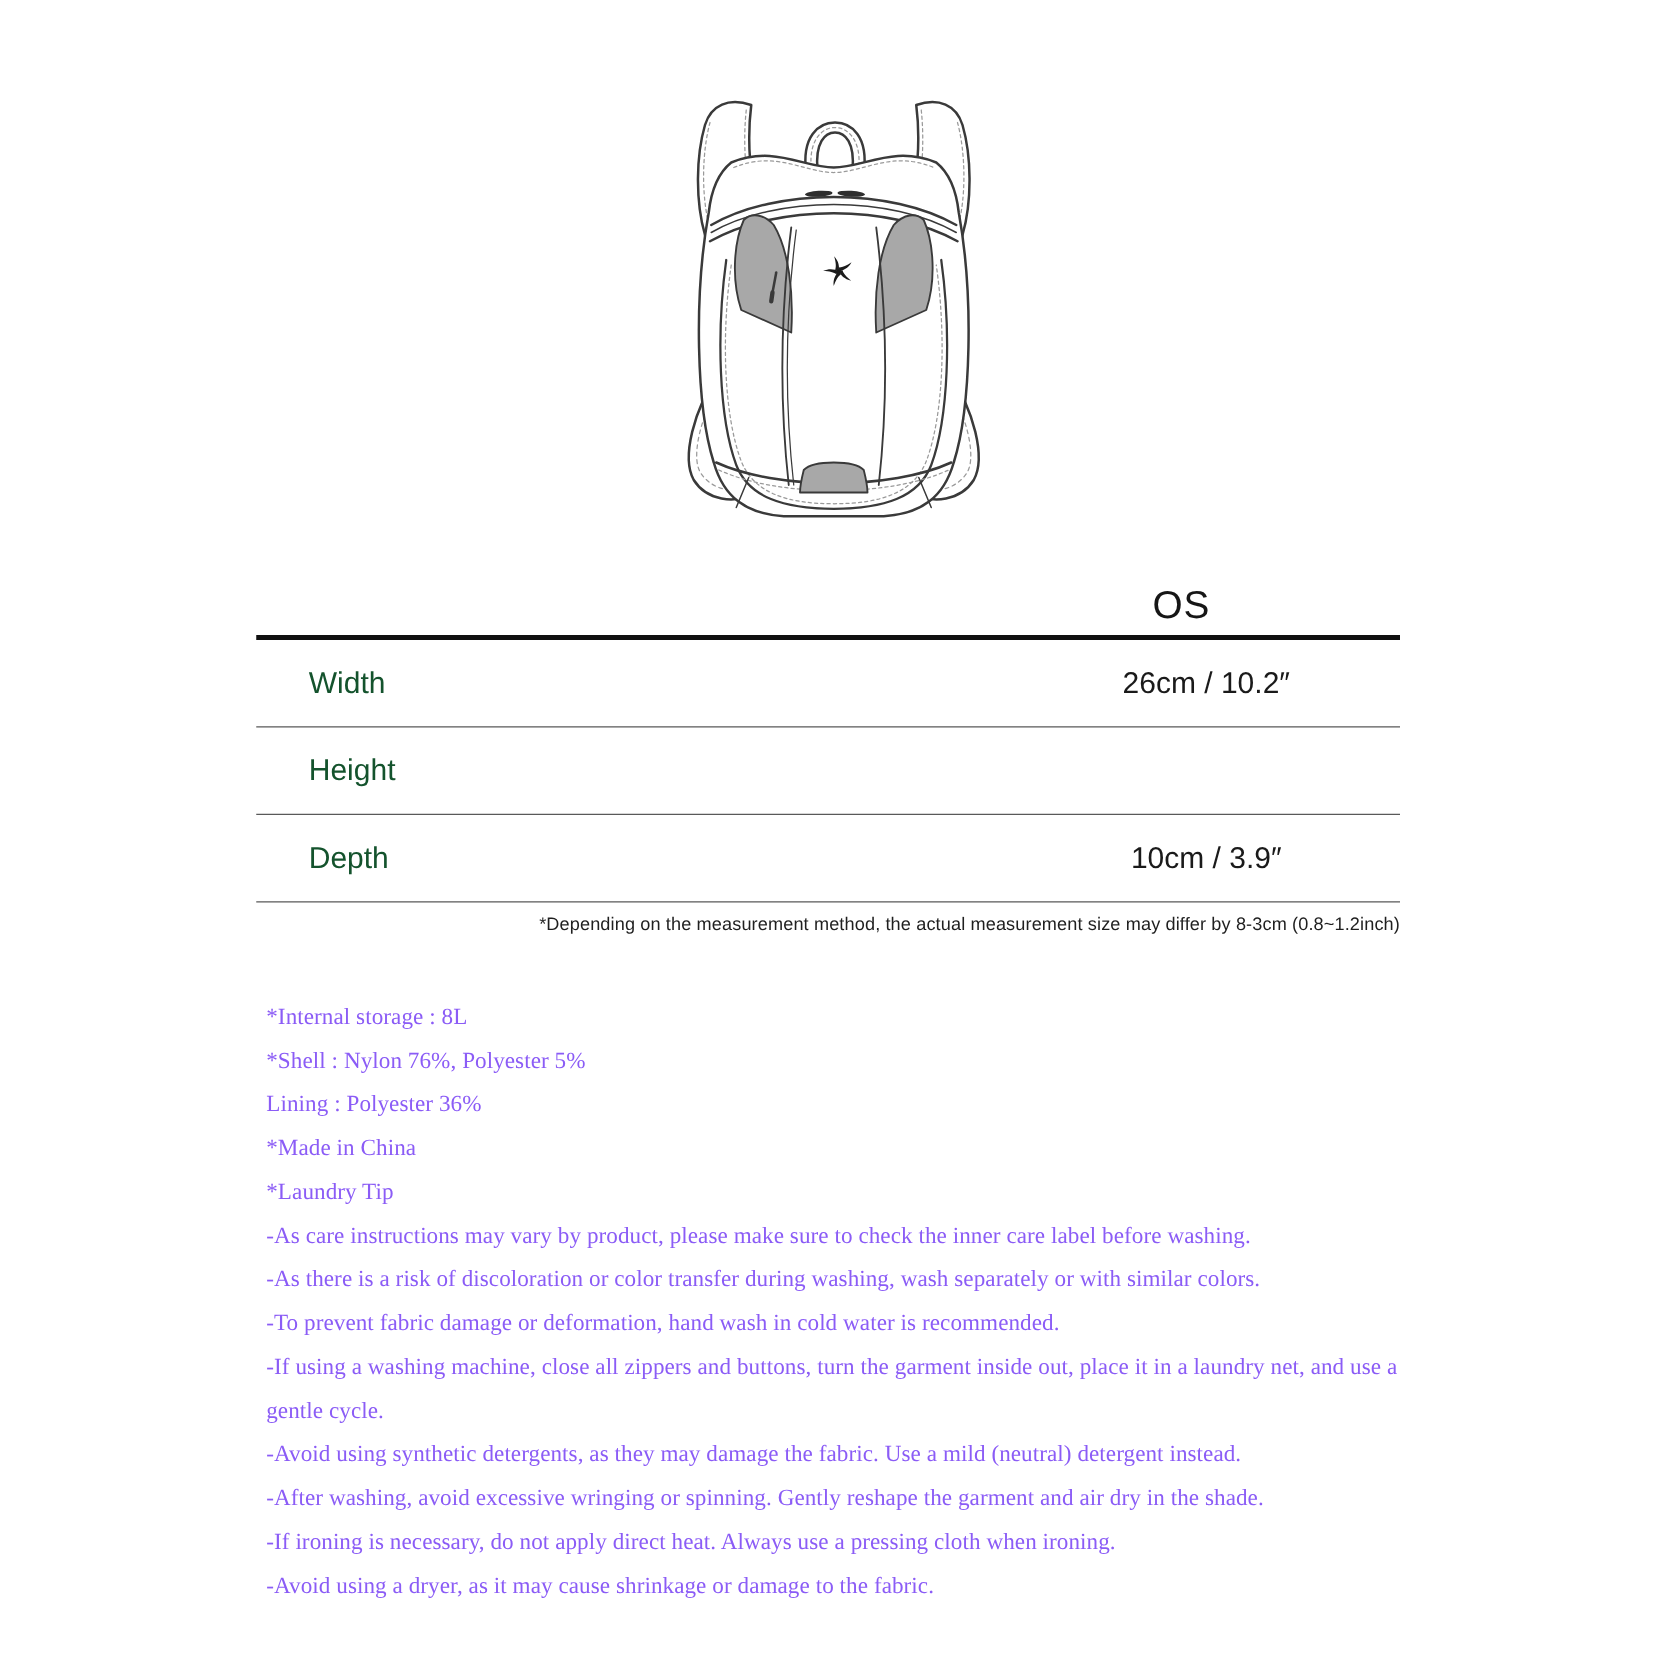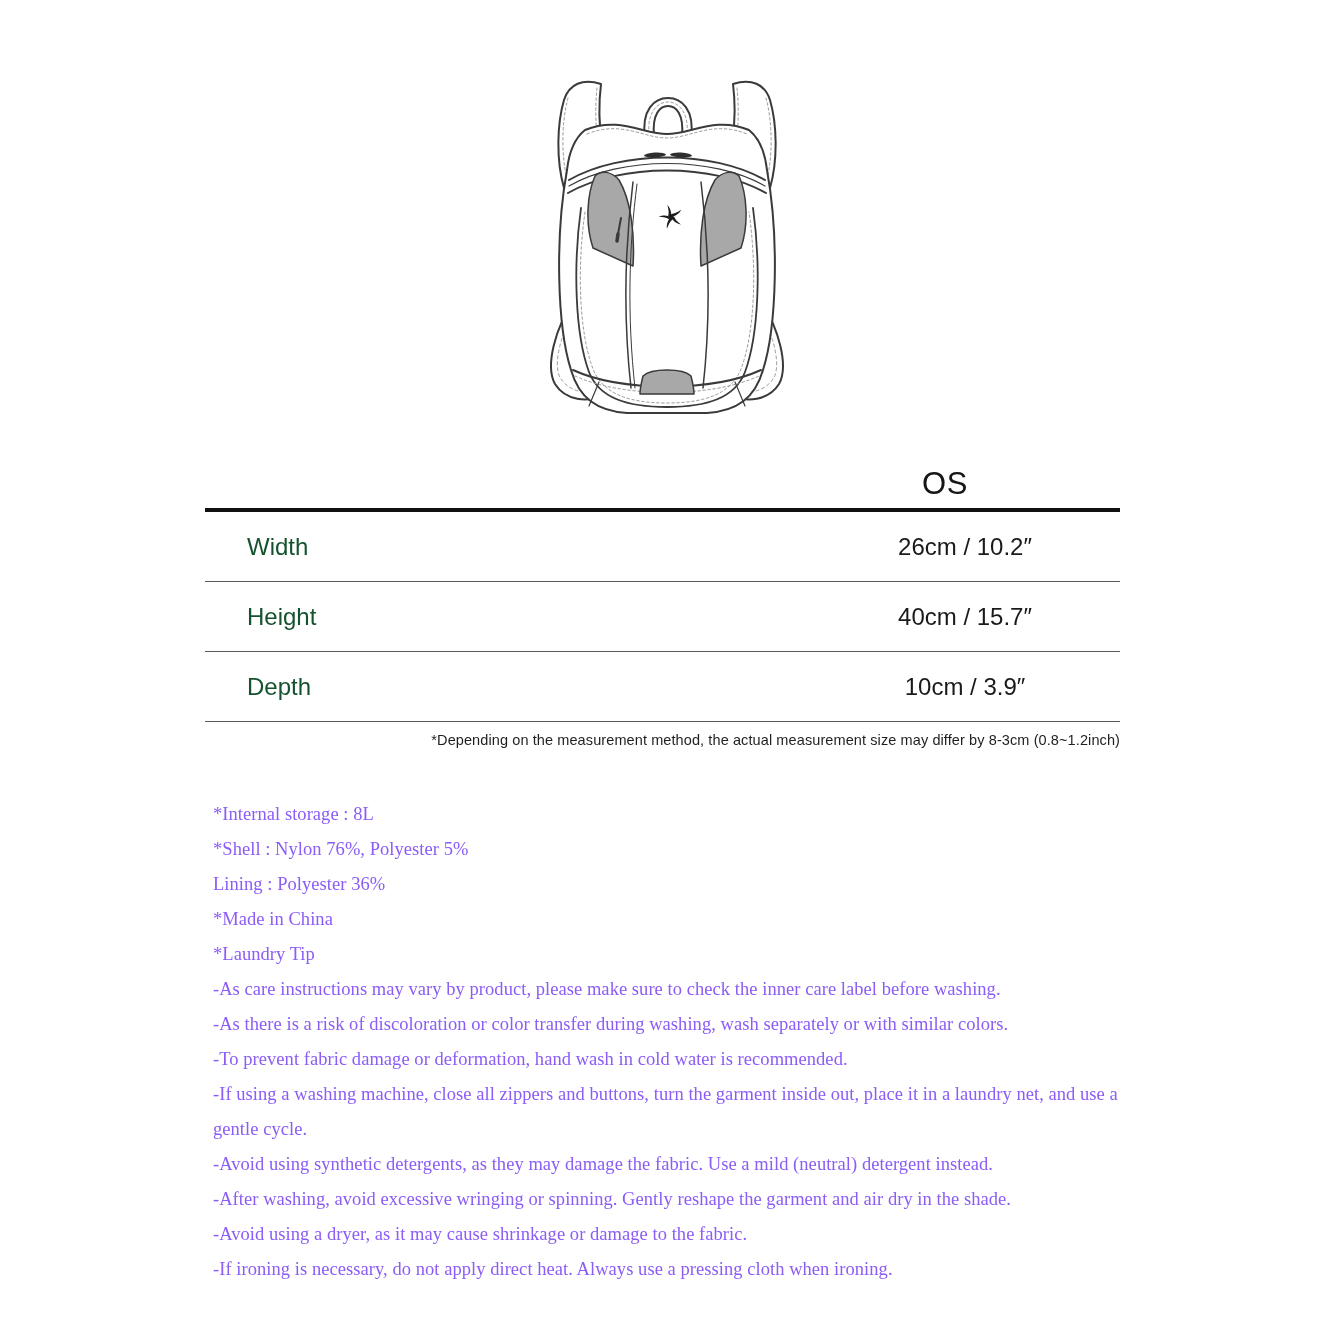--- a/index.html
+++ b/index.html
@@ -96,21 +96,20 @@
     </div>
     <div class="thick-rule"></div>
     <div id="size-rows">
   <div class="trow">
     <div class="tlabel">Width</div>
     <div class="tvalue">26cm / 10.2″</div>
   </div>
 
   <div class="trow">
     <div class="tlabel">Height</div>
-    <div class="tvalue">40cm / 15.7″</div>
   </div>
 
   <div class="trow">
     <div class="tlabel">Depth</div>
     <div class="tvalue">10cm / 3.9″</div>
   </div>
 </div>
     <div class="note">*Depending on the measurement method, the actual measurement size may differ by 8-3cm (0.8~1.2inch)</div>
   </div>
 
@@ -130,18 +129,18 @@
   <p class="info-line">-As there is a risk of discoloration or color transfer during washing, wash separately or with similar colors.</p>
 
   <p class="info-line">-To prevent fabric damage or deformation, hand wash in cold water is recommended.</p>
 
   <p class="info-line">-If using a washing machine, close all zippers and buttons, turn the garment inside out, place it in a laundry net, and use a gentle cycle.</p>
 
   <p class="info-line">-Avoid using synthetic detergents, as they may damage the fabric. Use a mild (neutral) detergent instead.</p>
 
   <p class="info-line">-After washing, avoid excessive wringing or spinning. Gently reshape the garment and air dry in the shade.</p>
 
+  <p class="info-line">-If ironing is necessary, do not apply direct heat. Always use a pressing cloth when ironing.</p>
+
   <p class="info-line">-Avoid using a dryer, as it may cause shrinkage or damage to the fabric.</p>
-
-  <p class="info-line">-If ironing is necessary, do not apply direct heat. Always use a pressing cloth when ironing.</p>
 </div>
 
 </div>
 
 </body></html>

